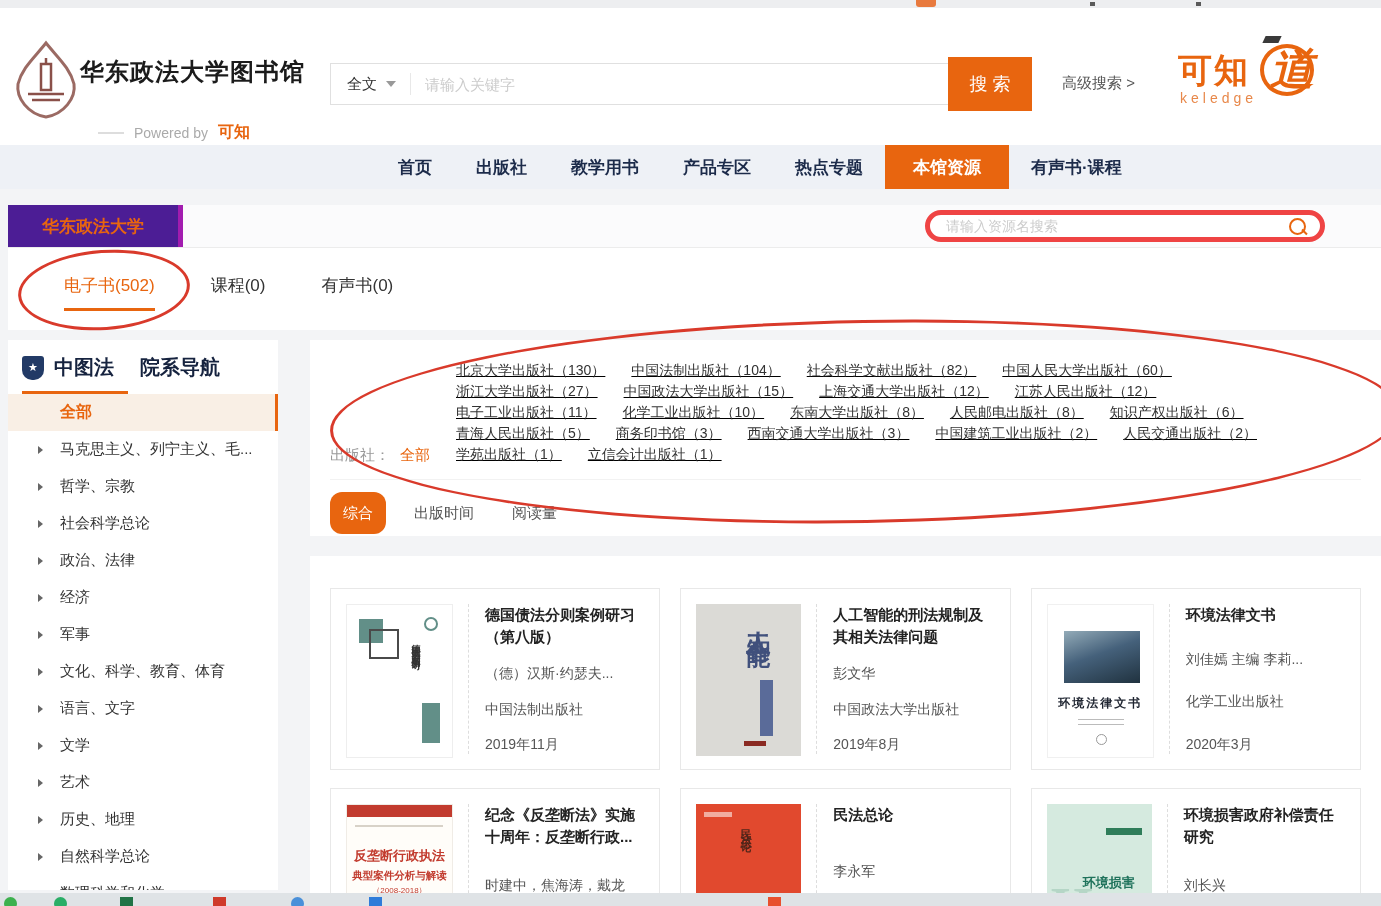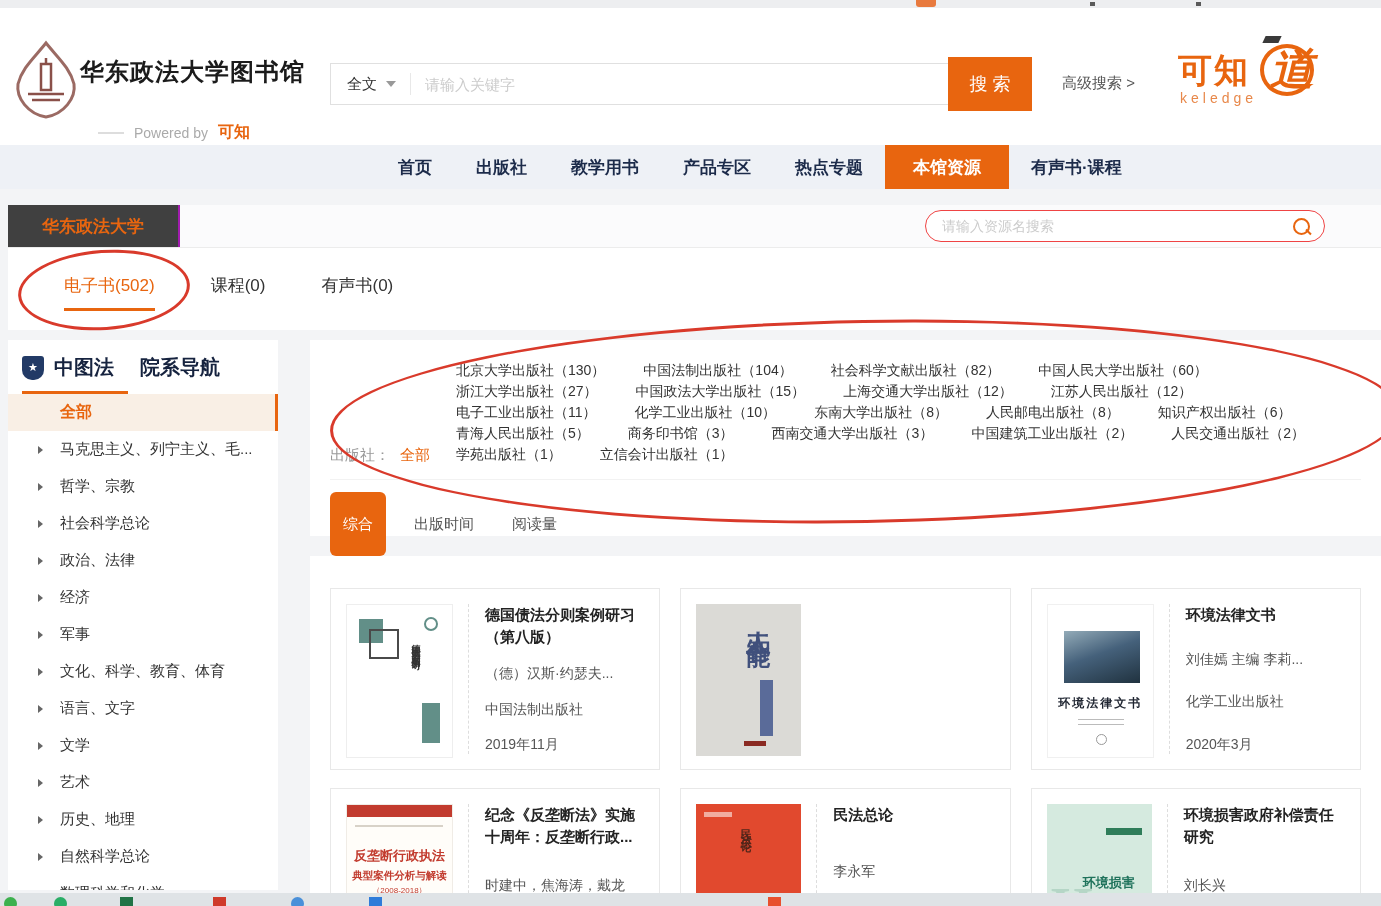--- a/index.html
+++ b/index.html
@@ -40,23 +40,23 @@
 
   
   .nav{position:absolute;top:145px;left:0;width:100%;height:44px;background:#eef1f6;display:flex;align-items:stretch;
        padding-left:376px;box-sizing:border-box;}
   .nav-item{display:flex;align-items:center;padding:0 22px;font-size:17px;font-weight:bold;color:#1c2b4a;cursor:pointer;white-space:nowrap;}
   .nav-item.active{background:#e8650f;color:#fff;padding:0 28px;}
 
   
   .tabpanel{position:absolute;left:8px;top:205px;width:1373px;height:125px;background:#fff;}
   .orgstrip{position:relative;height:42px;background:#fbfbfc;border-bottom:1px solid #ececec;}
-  .orgtab{display:inline-flex;align-items:center;height:42px;padding:0 34px;background:#404040;border-right:2px solid #a21caf;
+  .orgtab{display:inline-flex;align-items:center;height:42px;padding:0 34px;background:#4c1d95;border-right:5px solid #a21caf;
           font-size:17px;font-weight:bold;color:#e8650f;cursor:pointer;}
-  .respill{position:absolute;right:56px;top:5px;width:400px;height:32px;border:1px solid #ef4444;border-radius:16px;
+  .respill{position:absolute;right:56px;top:5px;width:400px;height:32px;border:5px solid #ef4444;border-radius:16px;
            display:flex;align-items:center;padding:8px 14px;box-sizing:border-box;background:#fff;}
   .respill input{flex:1;border:none;outline:none;font-size:14px;color:#333;background:transparent;}
   .respill input::placeholder{color:#ccc}
   .mag{width:13px;height:13px;border:2px solid #e8650f;border-radius:50%;position:relative;flex:none;cursor:pointer;}
   .mag::after{content:"";position:absolute;left:10px;top:11px;width:7px;height:2px;background:#e8650f;transform:rotate(45deg);}
   .tabsrow{display:flex;align-items:flex-start;gap:56px;padding:26px 0 0 56px;}
   .rtab{font-size:17px;color:#333;padding-bottom:11px;cursor:pointer;}
   .rtab.active{color:#e8650f;border-bottom:3px solid #e8650f;}
 
   
@@ -77,24 +77,24 @@
   .sb-item .arr{position:absolute;left:30px;width:0;height:0;border-top:4px solid transparent;border-bottom:4px solid transparent;border-left:5px solid #666;}
   .sb-item.active{background:#f9efe5;color:#e8650f;font-weight:bold;font-size:16px;}
   .sb-item.active::after{content:"";position:absolute;right:0;top:0;width:3px;height:100%;background:#e8650f;}
 
   
   .filterpanel{position:absolute;left:310px;top:340px;width:1071px;height:196px;background:#fff;box-sizing:border-box;padding:20px 20px 0;}
   .frow{display:flex;align-items:flex-end;}
   .flabel{font-size:15px;color:#999;flex:none;line-height:21px;}
   .fall{font-size:15px;color:#e8650f;margin:0 26px 0 10px;flex:none;cursor:pointer;line-height:21px;}
   .plist{flex:1;}
-  .prow{display:flex;gap:38px;height:21px;line-height:21px;}
+  .prow{display:flex;gap:26px;height:21px;line-height:21px;text-decoration:underline;}
   .pub{font-size:14px;color:#333;white-space:nowrap;cursor:pointer;}
   .sortrow{display:flex;align-items:center;margin-top:14px;border-top:1px solid #f2f2f2;padding:12px 0;}
-  .sort-active{height:32px;display:flex;align-items:center;padding:16px 13px;background:#e8650f;color:#fff;font-size:15px;border-radius:6px;margin-right:28px;cursor:pointer;}
+  .sort-active{height:32px;display:flex;align-items:center;padding:5px 13px;background:#e8650f;color:#fff;font-size:15px;border-radius:12px;margin-right:28px;cursor:pointer;}
   .sopt{font-size:15px;color:#555;margin-right:38px;cursor:pointer;}
   .viewgroup{margin-left:auto;display:flex;align-items:center;gap:26px;padding-right:50px;}
   .vbig{height:30px;display:flex;align-items:center;gap:8px;background:#e8650f;color:#fff;padding:0 12px;border-radius:2px;font-size:15px;cursor:pointer;}
   .gico{width:11px;height:11px;position:relative;}
   .gico::before{content:"";position:absolute;width:5px;height:5px;background:#fff;box-shadow:6px 0 #fff,0 6px #fff,6px 6px #fff;}
   .vlist{display:flex;align-items:center;gap:8px;color:#555;font-size:15px;cursor:pointer;}
   .lico{width:14px;height:11px;background:linear-gradient(#777 2px,transparent 2px);background-size:14px 4px;}
 
   
   .bookspanel{position:absolute;left:310px;top:556px;width:1071px;height:350px;background:#fff;box-sizing:border-box;padding:32px 20px;overflow:hidden;}
@@ -348,20 +348,26 @@
             <div class="bmeta">中国法制出版社</div>
             <div class="bmeta">2019年11月</div>
           </div>
         </div>
         <div class="card">
           <div class="cover ai">
             <div class="deco"></div>
             <div class="deco2"></div>
             <div class="cl cl0">人工智能</div>
           </div>
+          <div class="binfo">
+            <div class="btitle">人工智能的刑法规制及其相关法律问题</div>
+            <div class="bmeta">彭文华</div>
+            <div class="bmeta">中国政法大学出版社</div>
+            <div class="bmeta">2019年8月</div>
+          </div>
         </div>
         <div class="card">
           <div class="cover envdoc">
             <div class="deco"></div>
             <div class="deco2"></div>
             <div class="cl cl0">环境法律文书</div>
           </div>
           <div class="binfo">
             <div class="btitle">环境法律文书</div>
             <div class="bmeta">刘佳嫣 主编 李莉...</div>

